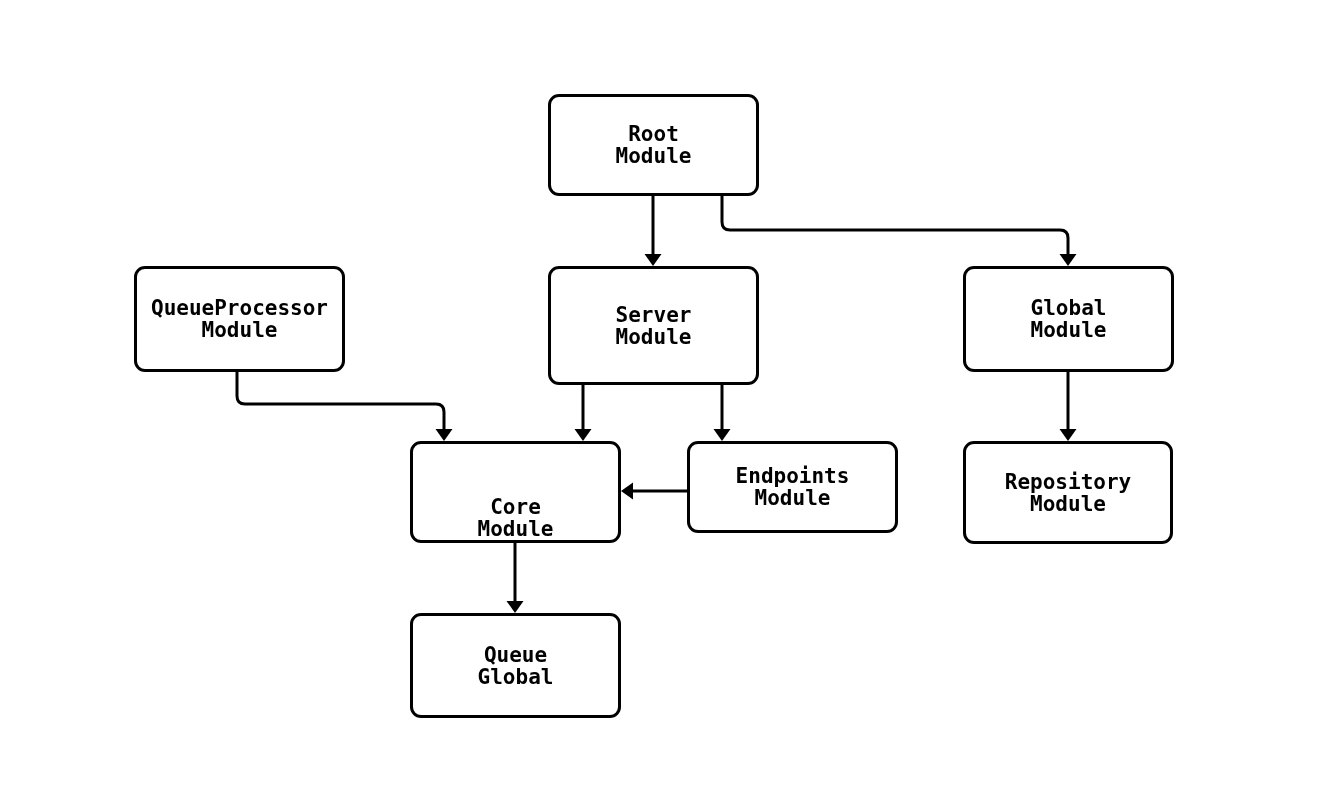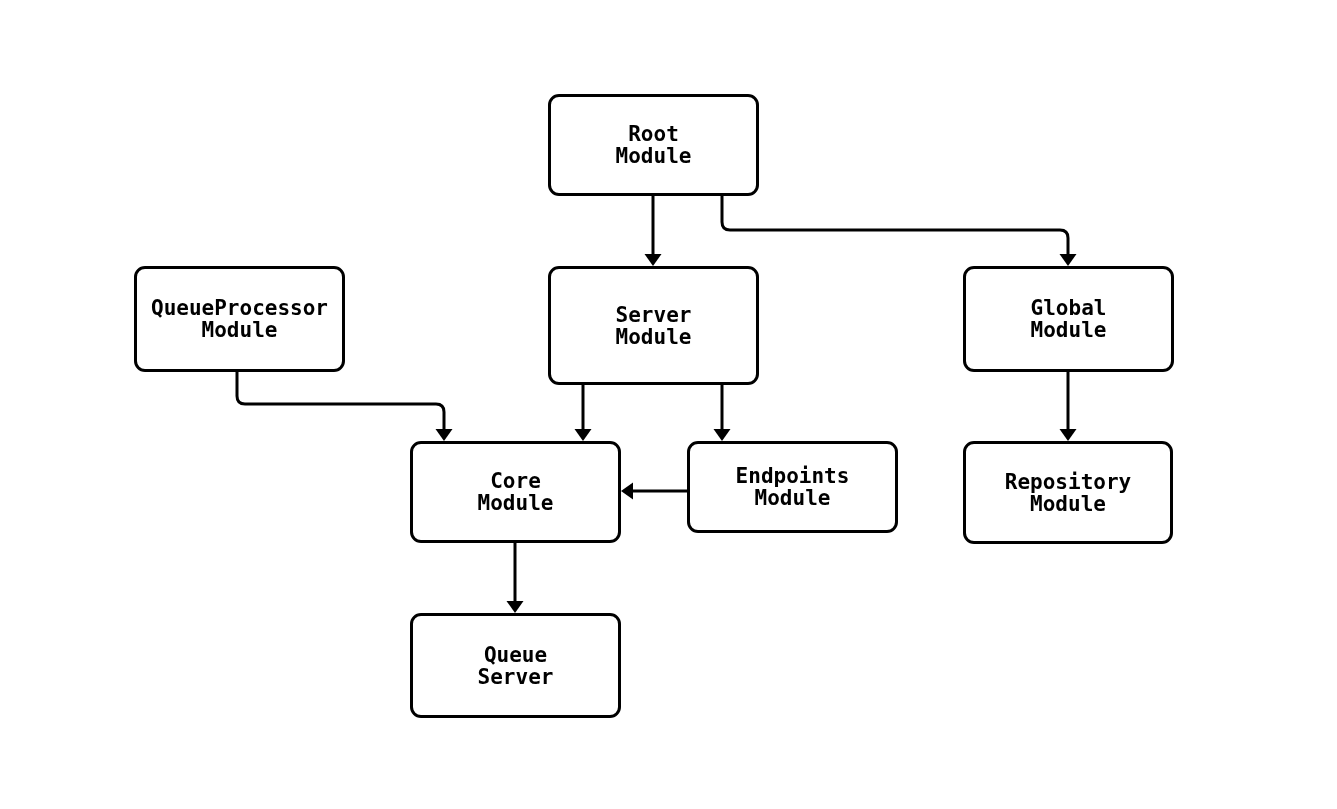--- a/index.html
+++ b/index.html
@@ -82,31 +82,31 @@
 Module</div>
       </div>
       <div class="node" style="left: 548px; top: 266px; width: 211px; height: 119px;">
         <div class="node-label">Server
 Module</div>
       </div>
       <div class="node" style="left: 963px; top: 266px; width: 211px; height: 106px;">
         <div class="node-label">Global
 Module</div>
       </div>
-      <div class="node" style="left: 410px; top: 441px; width: 211px; height: 102px;">
+      <div class="node" style="left: 410px; top: 441px; width: 211px; height: 102px; align-items: flex-end;">
         <div class="node-label">Core
 Module</div>
       </div>
       <div class="node" style="left: 687px; top: 441px; width: 211px; height: 92px;">
         <div class="node-label">Endpoints
 Module</div>
       </div>
       <div class="node" style="left: 963px; top: 441px; width: 210px; height: 103px;">
         <div class="node-label">Repository
 Module</div>
       </div>
       <div class="node" style="left: 410px; top: 613px; width: 211px; height: 105px;">
         <div class="node-label">Queue
-Server</div>
+Global</div>
       </div>
     </div>
 
 </div>
 
 </body></html>

